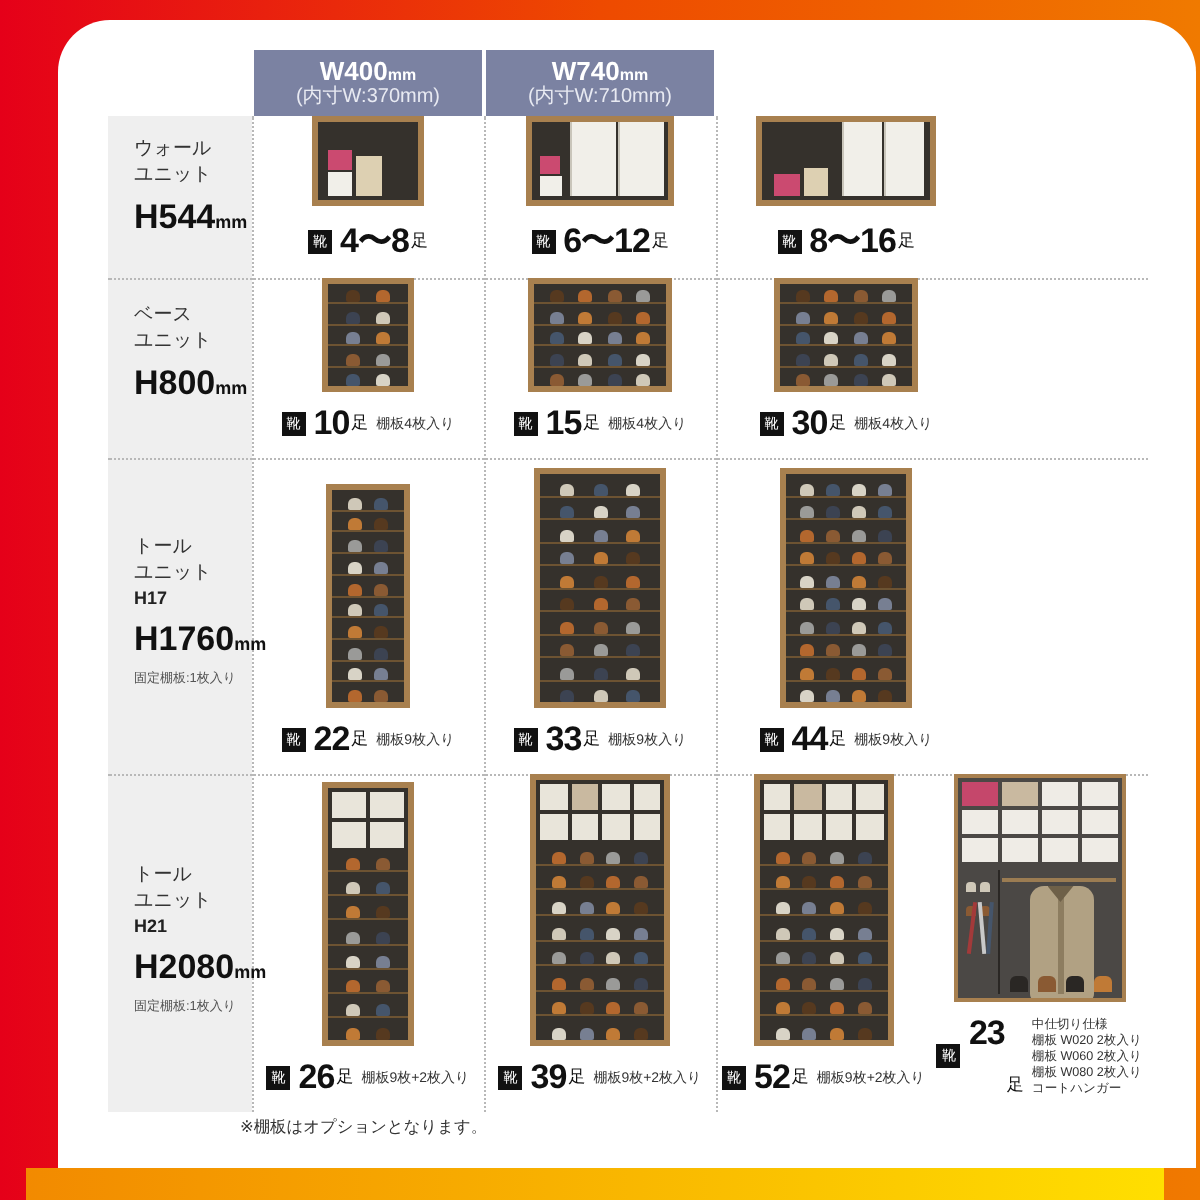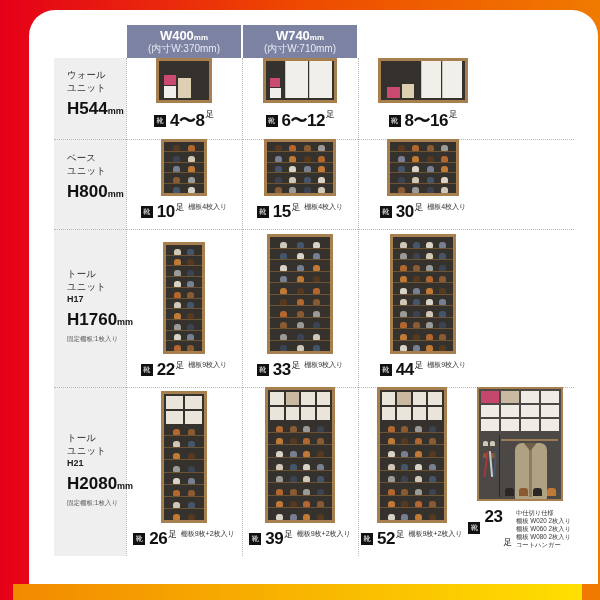--- a/index.html
+++ b/index.html
@@ -30,21 +30,21 @@
   .lheight{display:block;font-size:17px;font-weight:bold;color:#111;margin-top:5px;line-height:19px;}
   .lheight .u{font-size:9px;font-weight:bold;}
   .lfixed{display:block;font-size:6.5px;color:#555;margin-top:3px;}
 
   .cell{position:absolute;display:flex;flex-direction:column;align-items:center;
         justify-content:flex-end;box-sizing:border-box;padding-bottom:7px;}
   .cellrow{position:absolute;display:flex;align-items:flex-end;justify-content:space-around;}
   .subcell{display:flex;flex-direction:column;align-items:center;justify-content:flex-end;
         box-sizing:border-box;padding-bottom:7px;height:100%;}
 
-  .cap{display:flex;align-items:flex-start;margin-top:6px;white-space:nowrap;}
+  .cap{display:flex;align-items:center;margin-top:6px;white-space:nowrap;}
   .shoeicon{align-self:center;width:12px;height:12px;background:#111;color:#fff;font-size:7px;
         display:flex;align-items:center;justify-content:center;margin-right:4px;flex:0 0 12px;}
   .cnt{font-size:17px;font-weight:600;color:#111;letter-spacing:-0.5px;}
   .cu{font-size:8.5px;color:#111;margin-left:1px;}
   .cnote{font-size:7px;color:#333;margin-left:4px;}
   .cap21{display:flex;align-items:flex-start;margin-top:6px;}
   .notes21{margin-left:4px;text-align:left;color:#333;font-size:6.3px;line-height:8px;padding-top:2px;}
   .notes21 span{display:block;}
 
   
@@ -724,16 +724,17 @@
               <span>中仕切り仕様</span>
               <span>棚板 W020 2枚入り</span>
               <span>棚板 W060 2枚入り</span>
               <span>棚板 W080 2枚入り</span>
               <span>コートハンガー</span>
             </span>
           </div>
         </div>
       </div>
 
+      <div class="footnote" style="top:533px;">※棚板はオプションとなります。</div>
     </div>
   </div>
   <div class="bottombar"></div>
 </div>
 
 </body></html>

